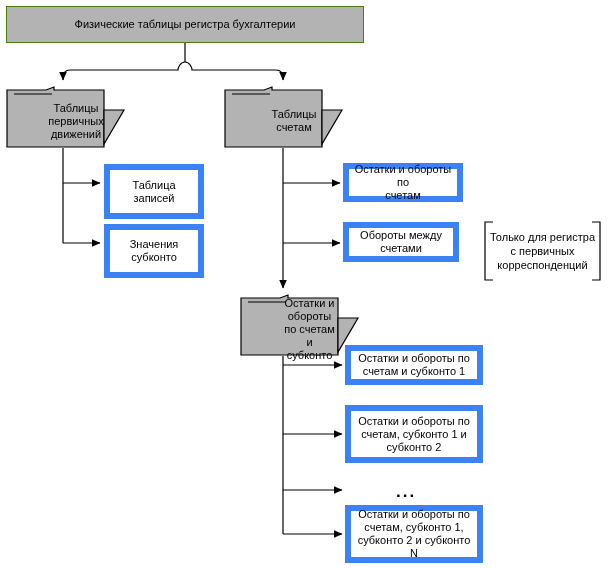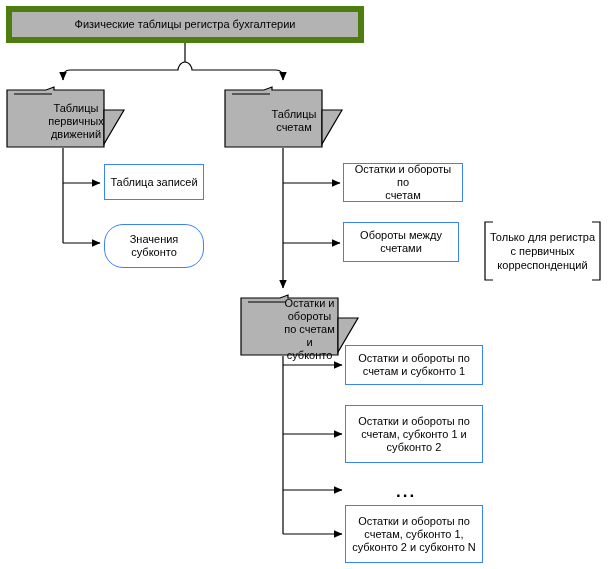--- a/index.html
+++ b/index.html
@@ -30,25 +30,25 @@
     box-sizing: border-box;
     display: flex;
     align-items: center;
     justify-content: center;
     text-align: center;
     font-size: 11px;
     line-height: 13px;
     color: #000000;
   }
   .node-rect {
-    border: 1px solid #3b82f6;
+    border: 6px solid #3b82f6;
     background: #ffffff;
   }
   .node-root {
-    border: 6px solid #4d7c0f;
+    border: 1px solid #4d7c0f;
     background: #b3b3b3;
   }
   .node-label {
     display: block;
     padding: 0 4px;
     white-space: pre-line;
   }
   .folder {
     position: absolute;
   }
@@ -153,25 +153,25 @@
 
   <div class="folder" style="left:224px; top:86px; width:122px; height:62px;">
     <svg width="122" height="62" viewBox="0 0 122 62">
       <path d="M1,61 L1,4 L40,4 L48,1 L48,4 L98,4 L98,61 Z" fill="#b3b3b3" stroke="#000000" stroke-width="1.2"></path>
       <path d="M98,24 L118,24 L98,58 Z" fill="#b3b3b3" stroke="#000000" stroke-width="1.2"></path>
       <path d="M8,8 L46,8" stroke="#000000" stroke-width="1.2" fill="none"></path>
     </svg>
     <div class="folder-text" style="left:2px; top:10px; width:96px; height:50px;">Таблицы счетам</div>
   </div>
 
-  <div class="node node-rect" style="left:104px; top:164px; width:100px; height:36px;">
+  <div class="node node-rect" style="left:104px; top:164px; width:100px; height:55px;">
     <span class="node-label">Таблица записей</span>
   </div>
 
-  <div class="node node-rect" style="left:104px; top:224px; width:100px; height:44px;border-radius:19px;">
+  <div class="node node-rect" style="left:104px; top:224px; width:100px; height:54px;">
     <span class="node-label">Значения
 субконто</span>
   </div>
 
   <div class="node node-rect" style="left:343px; top:163px; width:120px; height:39px;">
     <span class="node-label">Остатки и обороты по
 счетам</span>
   </div>
 
   <div class="node node-rect" style="left:343px; top:222px; width:116px; height:40px;">

